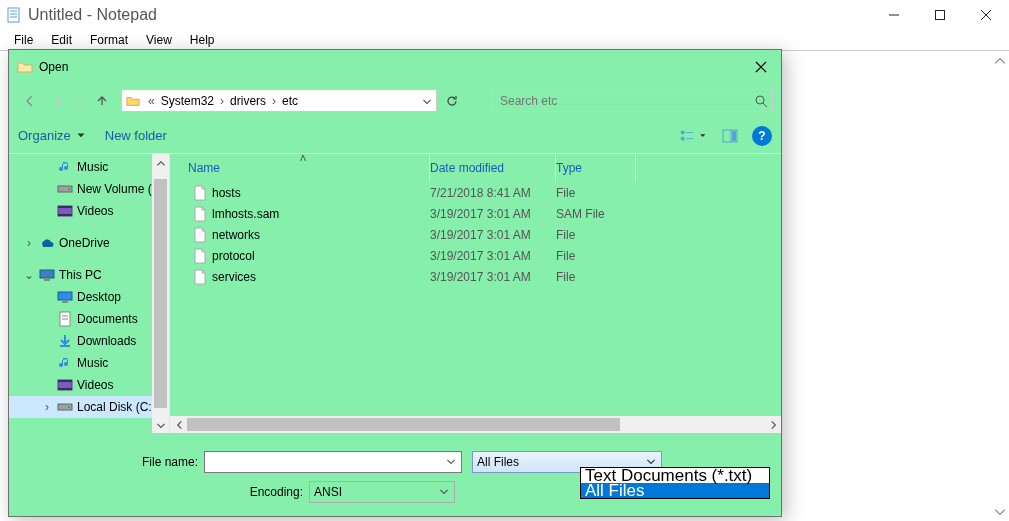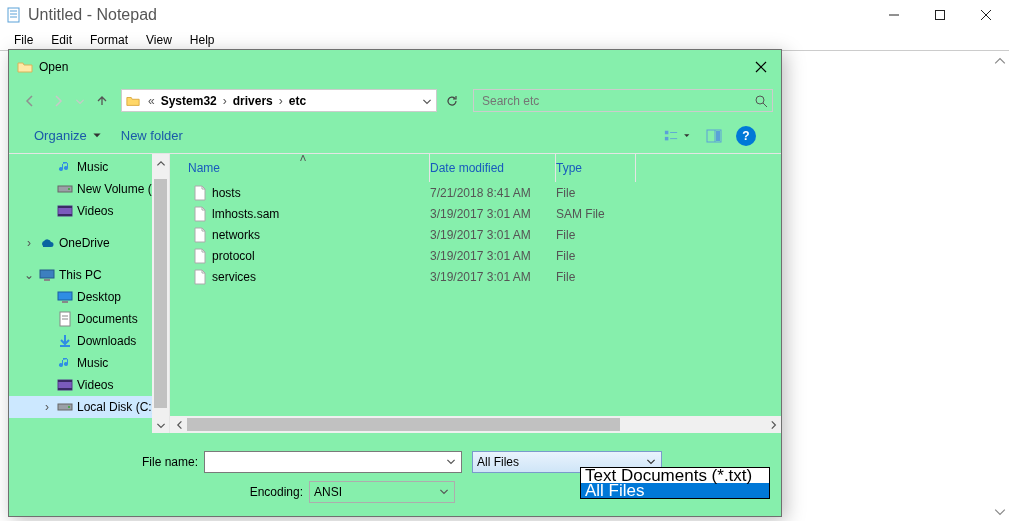--- a/index.html
+++ b/index.html
@@ -28,31 +28,31 @@
 .dlg-title-text { font-size: 12px; }
 .dlg-close { margin-left: auto; width: 40px; height: 28px; display: flex; align-items: center; justify-content: center; }
 .dlg-close svg { width: 12px; height: 12px; }
 
 .dlg-nav { height: 35px; border: none; display: flex; align-items: center; padding: 0 8px; gap: 2px; }
 .nav-btn { width: 26px; height: 24px; display: flex; align-items: center; justify-content: center; color: #909090; }
 .nav-btn.enabled { color: #333; }
 .breadcrumb { flex: 0 0 316px; height: 23px; border: 1px solid #ccc; display: flex; align-items: center; margin-left: 4px; background: #fff; }
 .crumb-icon { width: 22px; display: flex; align-items: center; justify-content: center; }
 .crumb-chev { padding: 0 4px; color: #555; font-size: 12px; }
-.crumb-part { font-size: 12px; padding: 0 2px; font-weight: bold; }
+.crumb-part { font-size: 12px; padding: 0 2px; }
 .breadcrumb .bc-right { margin-left: auto; display: flex; align-items: center; }
 .bc-dd { width: 18px; display: flex; align-items: center; justify-content: center; }
 
 .refresh-btn { width: 22px; height: 23px; display: flex; align-items: center; justify-content: center; margin-left: 2px; color: #333; }
 
-.searchbox { margin-left: 8px; flex: 1; height: 23px; border: 1px solid #ccc; display: flex; align-items: center; padding-left: 6px; }
+.searchbox { margin-left: 26px; flex: 1; height: 23px; border: 1px solid #ccc; display: flex; align-items: center; padding-left: 6px; }
 .searchbox input { border: none; outline: none; flex: 1; font-size: 12px; color: #666; background: transparent; }
 .searchbox .search-icon { width: 22px; display: flex; align-items: center; justify-content: center; color: #444; }
 
-.dlg-toolbar { height: 35px; display: flex; align-items: center; padding: 0 25px; gap: 18px; }
+.dlg-toolbar { height: 35px; display: flex; align-items: center; padding: 0 9px; gap: 18px; }
 .organize { color: #1a5aa8; font-size: 13px; display: flex; align-items: center; gap: 4px; }
 .newfolder { color: #1a5aa8; font-size: 13px; }
 .tb-right { margin-left: auto; display: flex; gap: 8px; align-items: center; }
 .tb-icon { width: 28px; height: 24px; display: flex; align-items: center; justify-content: center; }
 .help-icon { width: 20px; height: 20px; border-radius: 50%; background: #0078d7; color: #fff; display: flex; align-items: center; justify-content: center; font-size: 12px; font-weight: bold; }
 
 .dlg-body { flex: 1; display: flex; border-top: 1px solid #e5e5e5; min-height: 0; }
 
 
 .tree { width: 160px; overflow: hidden; position: relative; }

